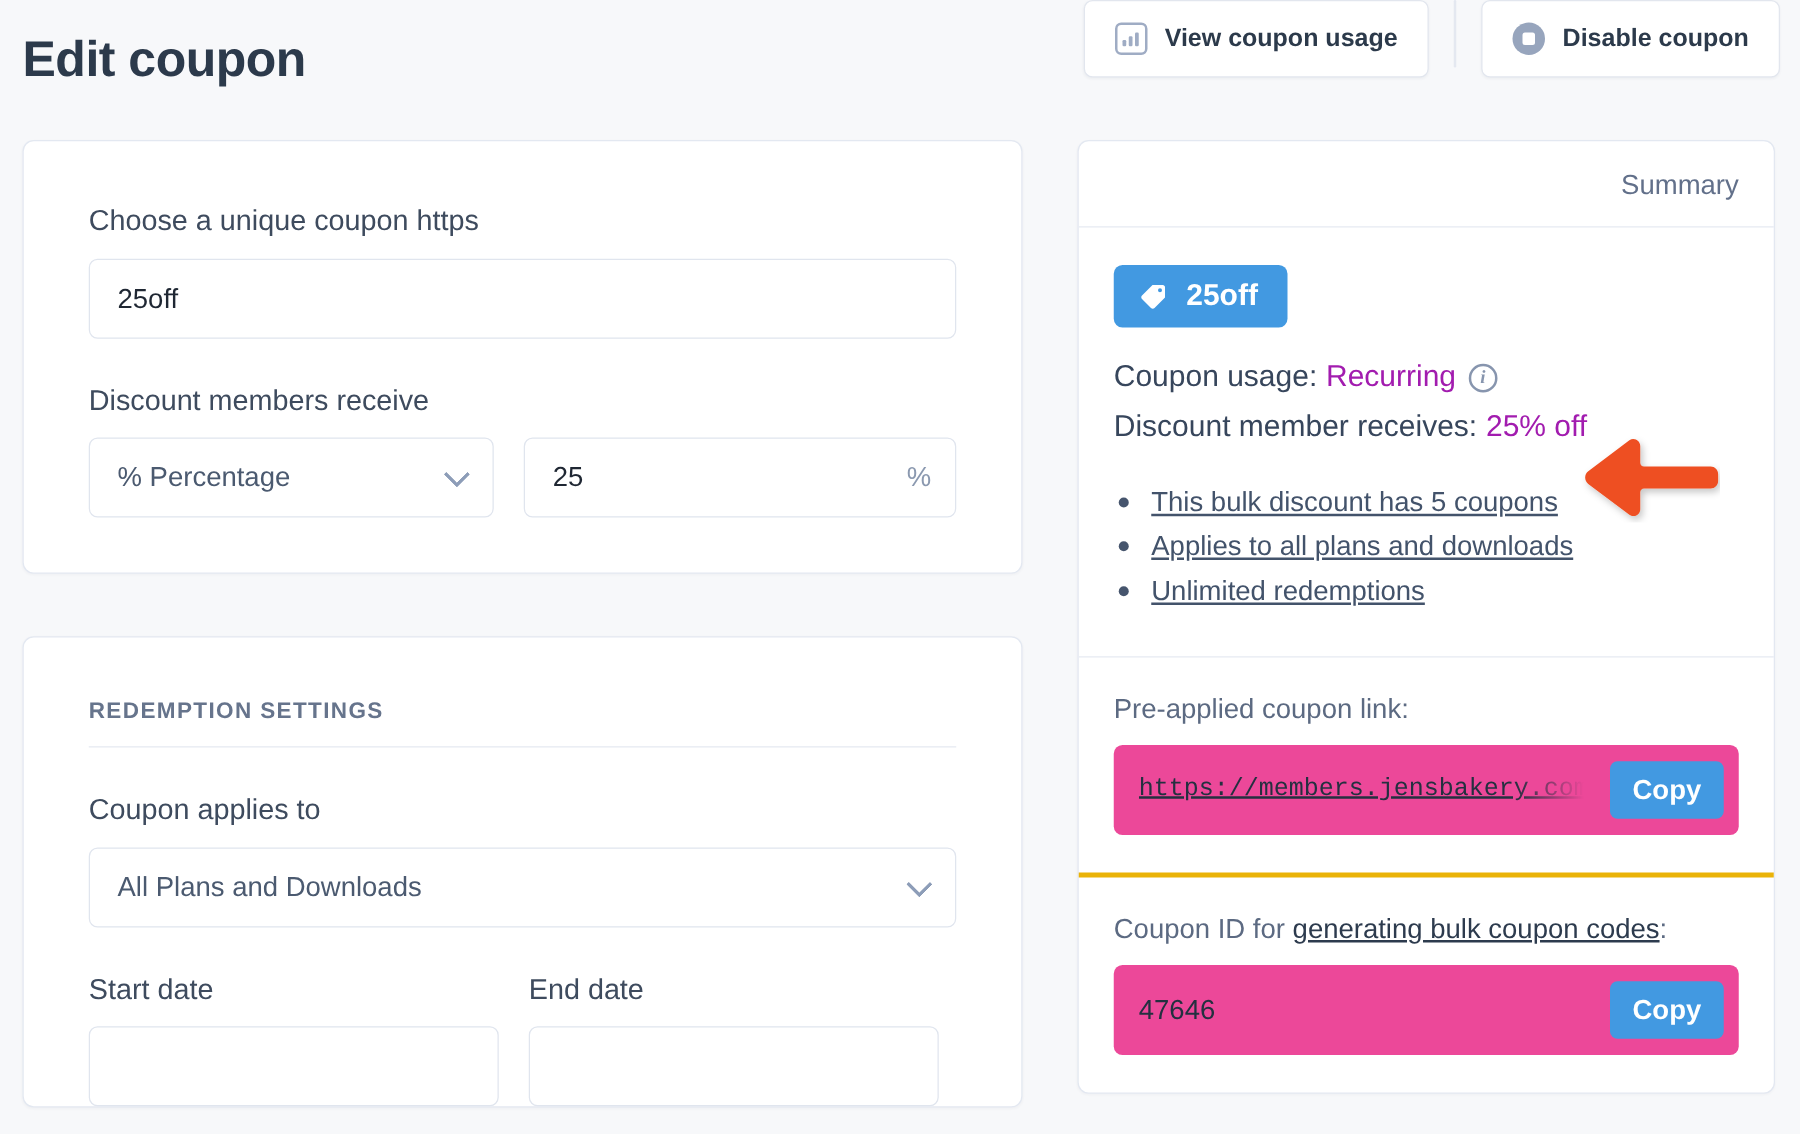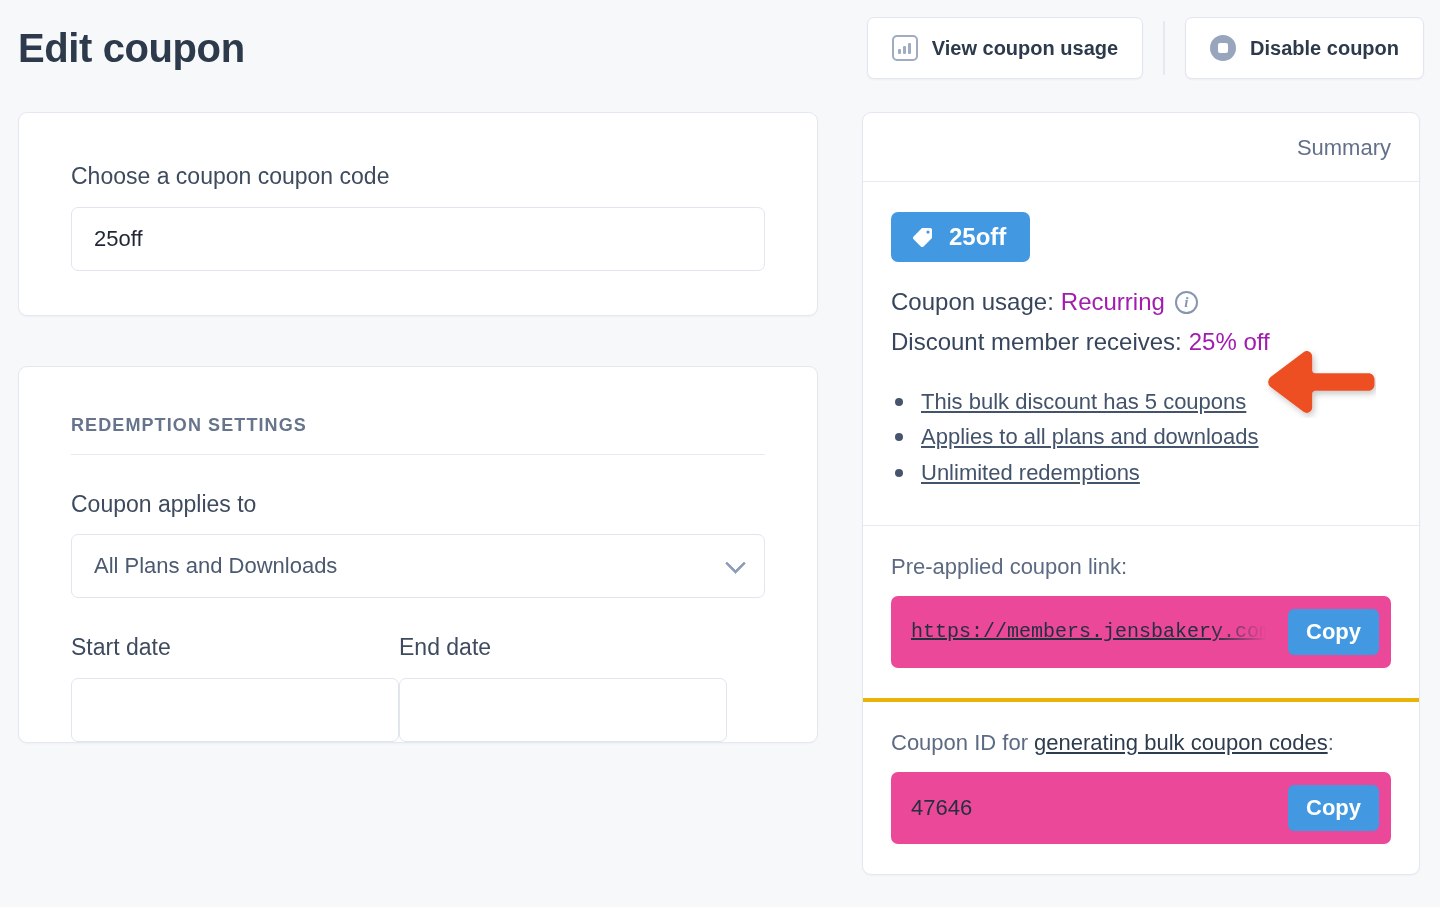--- a/index.html
+++ b/index.html
@@ -39,21 +39,21 @@
     font-size: 40px;
     font-weight: bold;
     letter-spacing: -0.4px;
     color: #2c3a4b;
     line-height: 1;
   }
 
   .header-actions {
     margin-left: auto;
     display: flex;
-    align-items: center;
+    align-items: flex-start;
     height: 100%;
   }
 
   .hdr-btn {
     display: flex;
     align-items: center;
     gap: 14px;
     background: #ffffff;
     border: 1px solid #e2e6ee;
     border-radius: 7px;
@@ -204,21 +204,21 @@
     font-weight: bold;
     letter-spacing: 1.1px;
     color: #66748c;
     padding-bottom: 18px;
     border-bottom: 1px solid #e5e9f1;
     margin-bottom: 36px;
   }
 
   .select-wide { width: 100%; }
 
-  .dates-row { display: flex; margin-top: 34px; }
+  .dates-row { display: flex; gap: 24px; margin-top: 34px; }
   .date-col { width: 328px; }
   .date-col .field-label { margin-bottom: 16px; }
 
   
   .summary-head {
     padding: 22px 28px 20px 28px;
     border-bottom: 1px solid #e6eaf2;
   }
   .summary-head .t {
     font-size: 22px;
@@ -400,24 +400,37 @@
         <span>Disable coupon</span>
       </button>
     </div>
   </div>
 
   <div class="col-left">
 
     <div class="card card-one">
 
       <div class="field-block">
-        <div class="field-label">Choose a coupon coupon code</div>
+        <div class="field-label">Choose a unique coupon https</div>
         <input class="text-input" type="text" value="25off" style="">
       </div>
 
+      <div class="field-block">
+        <div class="field-label">Discount members receive</div>
+        <div class="row2">
+          <div class="select-wrap">
+            <div class="sel-value">% Percentage</div>
+            <span class="chev"></span>
+          </div>
+          <div class="num-wrap">
+            <input class="text-input" type="text" value="25" style="">
+            <span class="suffix">%</span>
+          </div>
+        </div>
+      </div>
 
     </div>
 
     <div class="card card-two">
 
       <div class="section-title">REDEMPTION SETTINGS</div>
 
       <div class="field-block">
         <div class="field-label">Coupon applies to</div>
         <div class="select-wrap select-wide">

